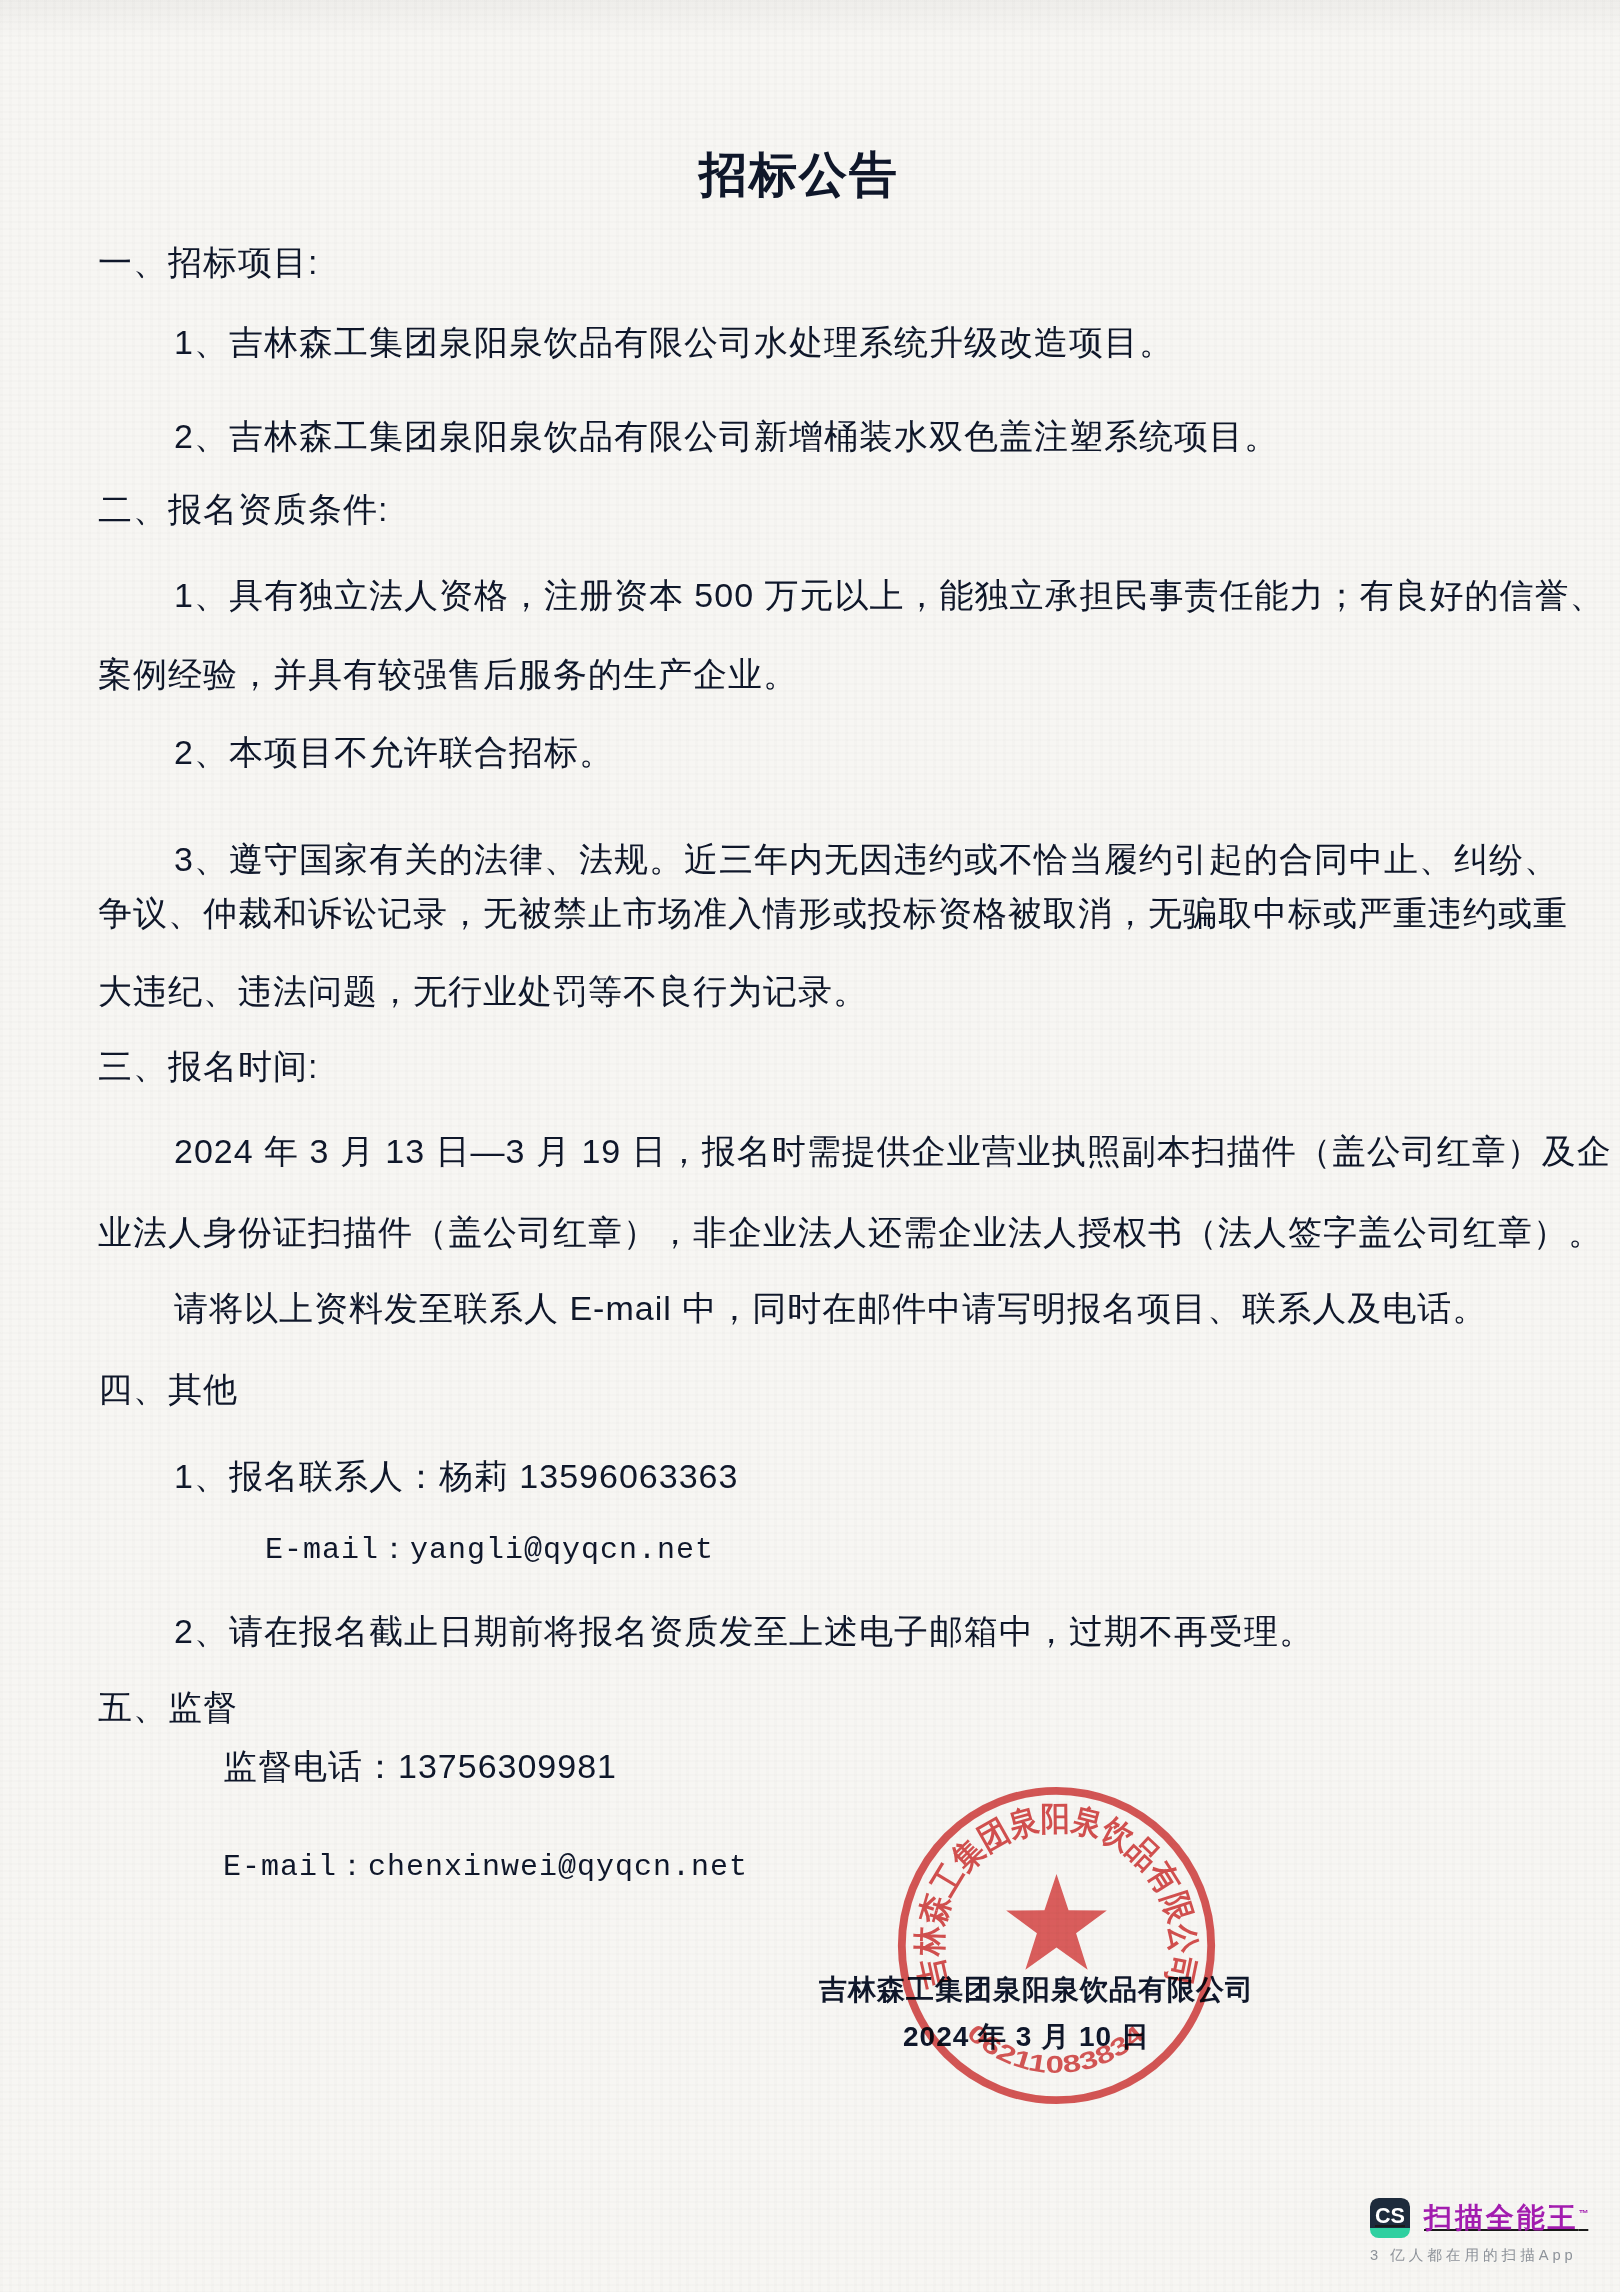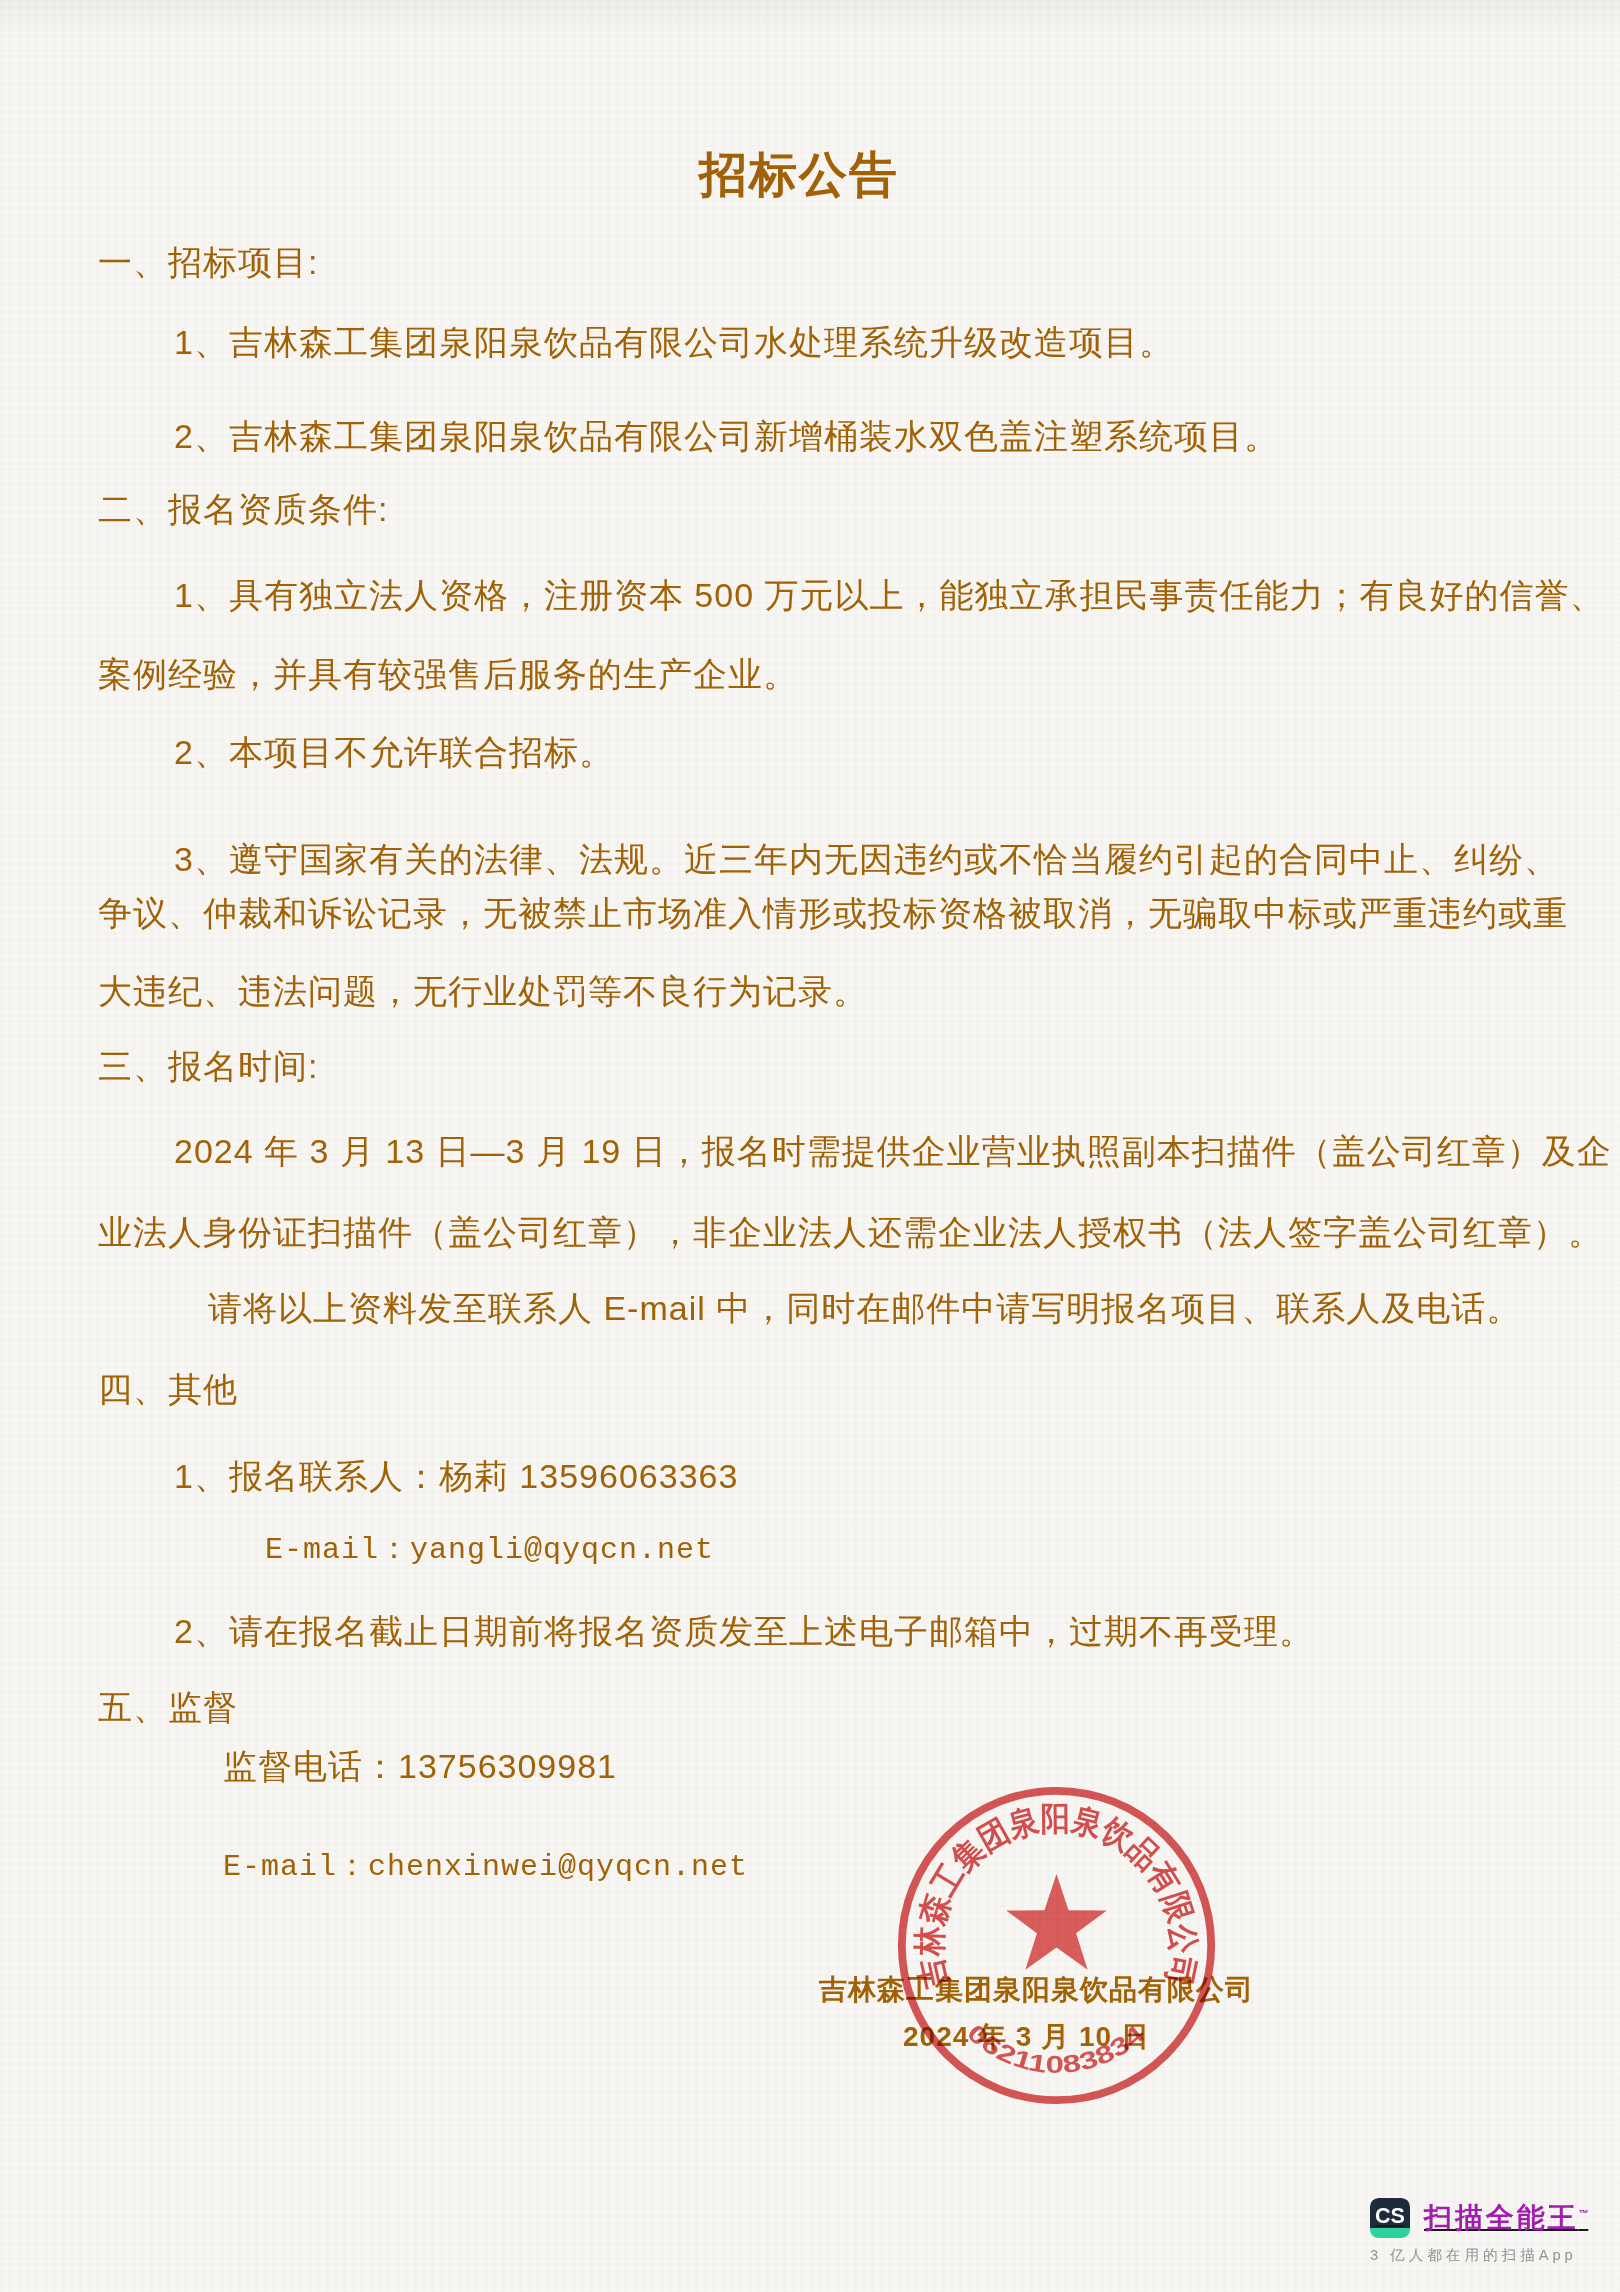--- a/index.html
+++ b/index.html
@@ -21,21 +21,21 @@
       repeating-linear-gradient(0deg, rgba(0,0,0,0.010) 0 2px, rgba(0,0,0,0) 2px 6.9px),
       linear-gradient(180deg, rgba(0,0,0,0.03) 0 5.9px, rgba(0,0,0,0) 39px);
     pointer-events:none;
   }
   .line{
     position:absolute;
     white-space:pre;
     font-size:34px;
     letter-spacing:1px;
     line-height:1.15;
-    color:#a16207;
+    color:#0f172a;
   }
   .line.title{font-size:48px;font-weight:600;letter-spacing:2px;}
   .line.mono{font-family:"Liberation Mono", monospace;font-size:30px;}
   .line.sig{font-size:28px;font-weight:600;}
 
   .stamp{
     position:absolute;
     left:893px;top:1782px;
     width:327px;height:327px;
     mix-blend-mode:multiply;
@@ -83,21 +83,21 @@
       <div class="line" style="left: 98px; top: 490px;">二、报名资质条件:</div>
       <div class="line" style="left: 174px; top: 576px;">1、具有独立法人资格，注册资本 500 万元以上，能独立承担民事责任能力；有良好的信誉、</div>
       <div class="line" style="left: 98px; top: 655px; text-align: right;">案例经验，并具有较强售后服务的生产企业。</div>
       <div class="line" style="left: 174px; top: 733px;">2、本项目不允许联合招标。</div>
       <div class="line" style="left: 174px; top: 812px; margin-top: 28px;">3、遵守国家有关的法律、法规。近三年内无因违约或不恰当履约引起的合同中止、纠纷、</div>
       <div class="line" style="left: 98px; top: 894px;">争议、仲裁和诉讼记录，无被禁止市场准入情形或投标资格被取消，无骗取中标或严重违约或重</div>
       <div class="line" style="left: 98px; top: 972px;">大违纪、违法问题，无行业处罚等不良行为记录。</div>
       <div class="line" style="left: 98px; top: 1047px;">三、报名时间:</div>
       <div class="line" style="left: 174px; top: 1132px;">2024 年 3 月 13 日—3 月 19 日，报名时需提供企业营业执照副本扫描件（盖公司红章）及企</div>
       <div class="line" style="left: 98px; top: 1213px;">业法人身份证扫描件（盖公司红章），非企业法人还需企业法人授权书（法人签字盖公司红章）。</div>
-      <div class="line" style="left: 174px; top: 1289px; margin-left: 34px;">请将以上资料发至联系人 E-mail 中，同时在邮件中请写明报名项目、联系人及电话。</div>
+      <div class="line" style="left: 174px; top: 1289px;">请将以上资料发至联系人 E-mail 中，同时在邮件中请写明报名项目、联系人及电话。</div>
       <div class="line" style="left: 98px; top: 1370px;">四、其他</div>
       <div class="line" style="left: 174px; top: 1457px;">1、报名联系人：杨莉 13596063363</div>
       <div class="line mono" style="left: 265px; top: 1533px;">E-mail：yangli@qyqcn.net</div>
       <div class="line" style="left: 174px; top: 1612px;">2、请在报名截止日期前将报名资质发至上述电子邮箱中，过期不再受理。</div>
       <div class="line" style="left: 98px; top: 1688px;">五、监督</div>
       <div class="line" style="left: 223px; top: 1747px;">监督电话：13756309981</div>
       <div class="line mono" style="left: 223px; top: 1850px;">E-mail：chenxinwei@qyqcn.net</div>
       <div class="line sig" style="left: 819px; top: 1974px;">吉林森工集团泉阳泉饮品有限公司</div>
       <div class="line sig" style="left: 903px; top: 2021px;">2024 年 3 月 10 日</div>
     </div>

